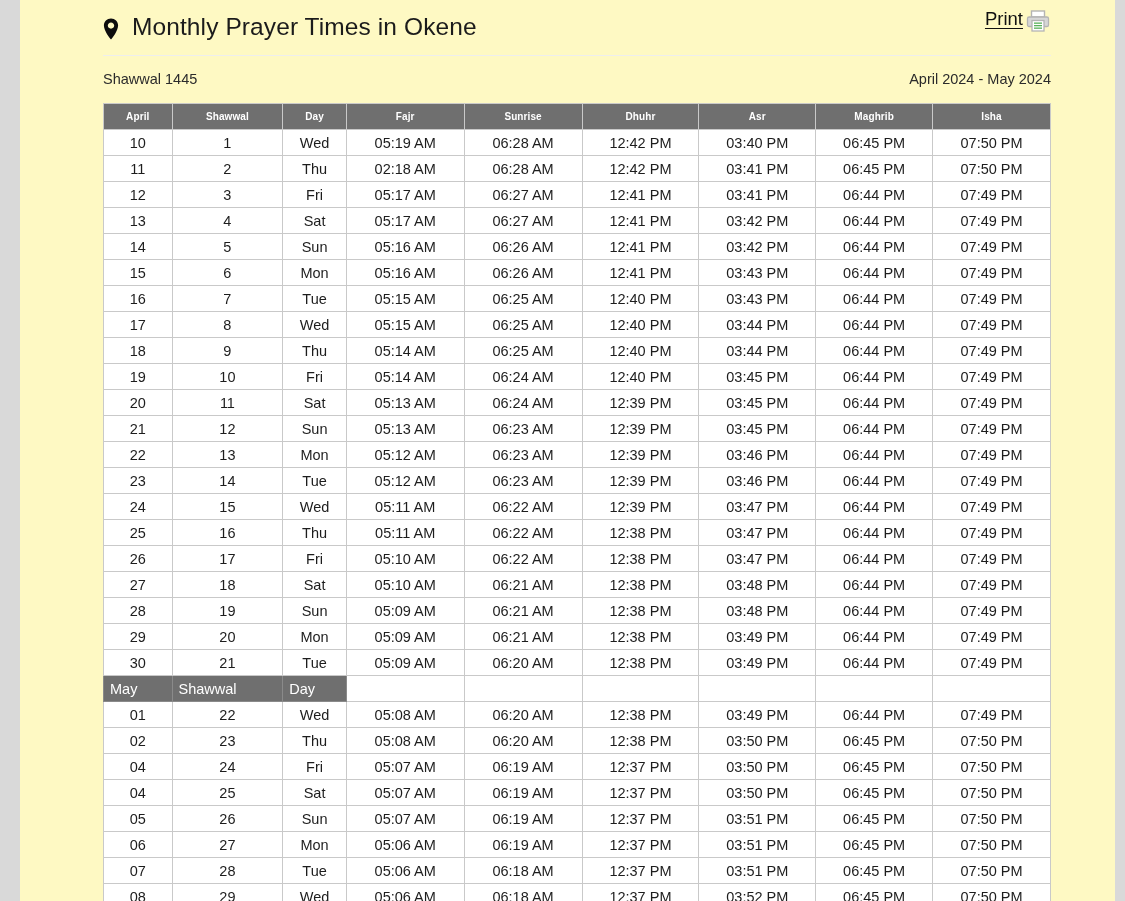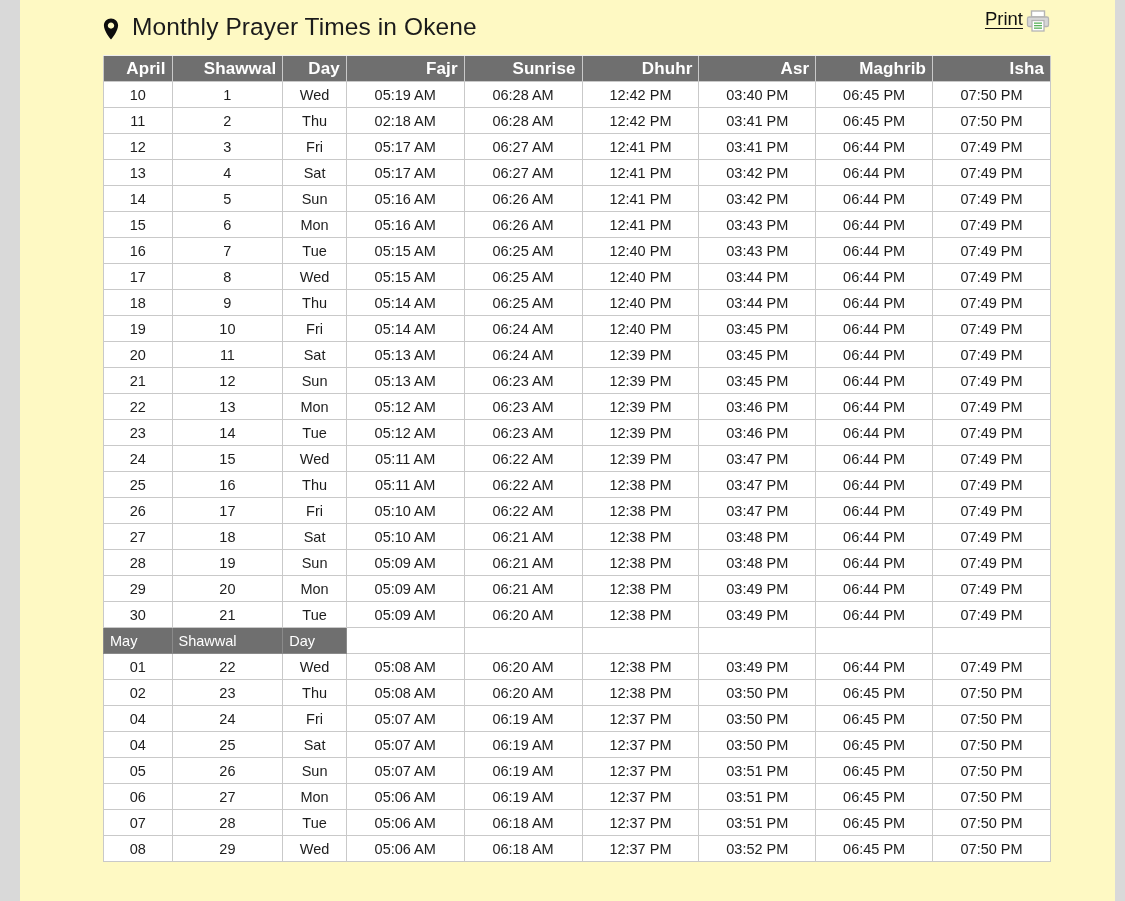--- a/index.html
+++ b/index.html
@@ -119,25 +119,25 @@
     height: 26px;
     padding: 0 6px;
     box-sizing: border-box;
     overflow: hidden;
     white-space: nowrap;
   }
   thead th {
     background: #6f6f6f;
     color: #ffffff;
     font-weight: bold;
-    text-align: right;
+    text-align: center;
     border-color: #8a8a8a;
     border-top-color: #6f6f6f;
     border-bottom-color: #8a8a8a;
-    font-size: 17px;
+    font-size: 10px;
     letter-spacing: 0.1px;
   }
   tbody td {
     text-align: center;
     background: #ffffff;
   }
   tr.month-break td.break-head {
     background: #6f6f6f;
     color: #ffffff;
     font-weight: normal;
@@ -204,20 +204,24 @@
               <rect x="2.5" y="9" width="21" height="9.5" rx="1.6" fill="#d7d7d7" stroke="#b4b4b4" stroke-width="1.3"></rect>
               <rect x="7" y="12.5" width="12" height="10.5" fill="#ffffff" stroke="#b4b4b4" stroke-width="1.3"></rect>
               <rect x="9" y="14.5" width="8" height="1.3" fill="#59b259"></rect>
               <rect x="9" y="17" width="8" height="1.3" fill="#59b259"></rect>
               <rect x="9" y="19.5" width="8" height="1.3" fill="#59b259"></rect>
             </svg>
           </span>
         </div>
       </div>
 
+      <div class="subheader">
+        <span>Shawwal 1445</span>
+        <span>April 2024 - May 2024</span>
+      </div>
 
       <table class="prayer-table">
         <colgroup>
           <col class="c-greg">
             <col class="c-hij">
             <col class="c-day">
             <col class="c-fajr">
           <col class="c-sun">
             <col class="c-dhuhr">
             <col class="c-asr">

